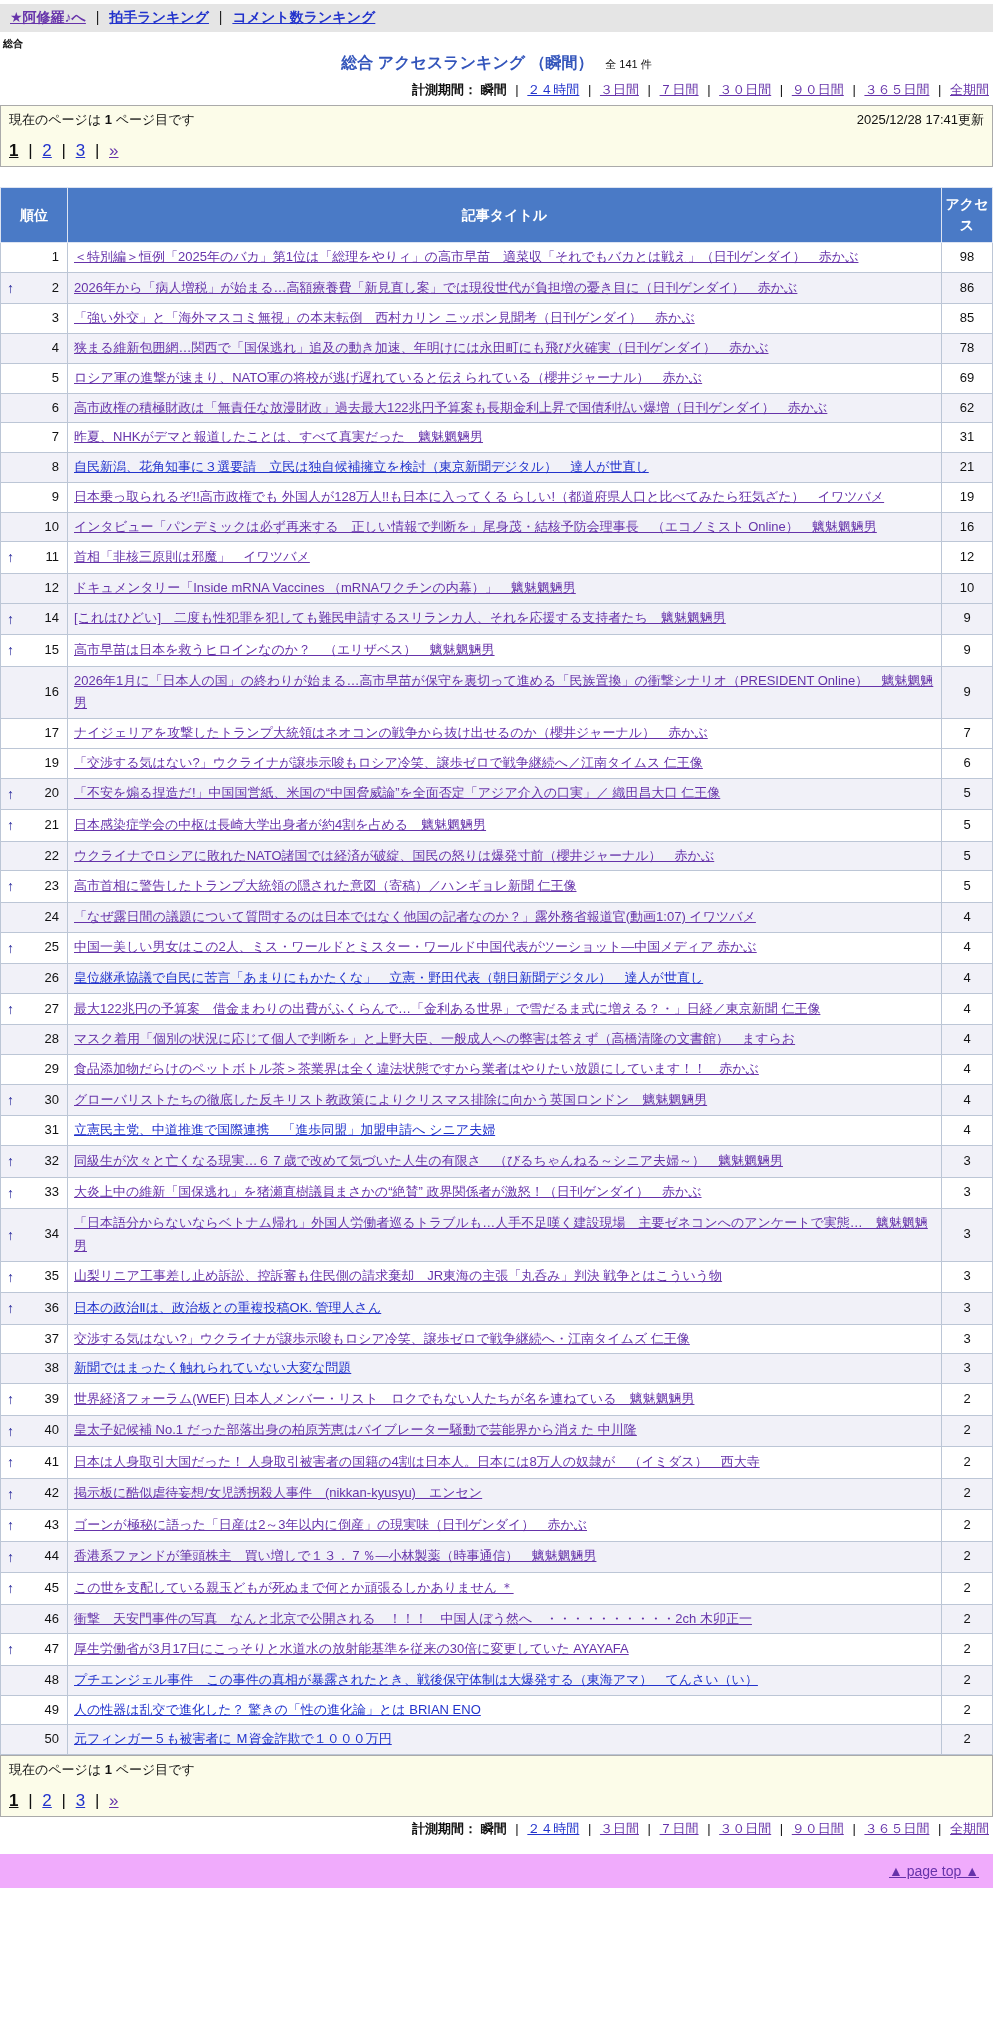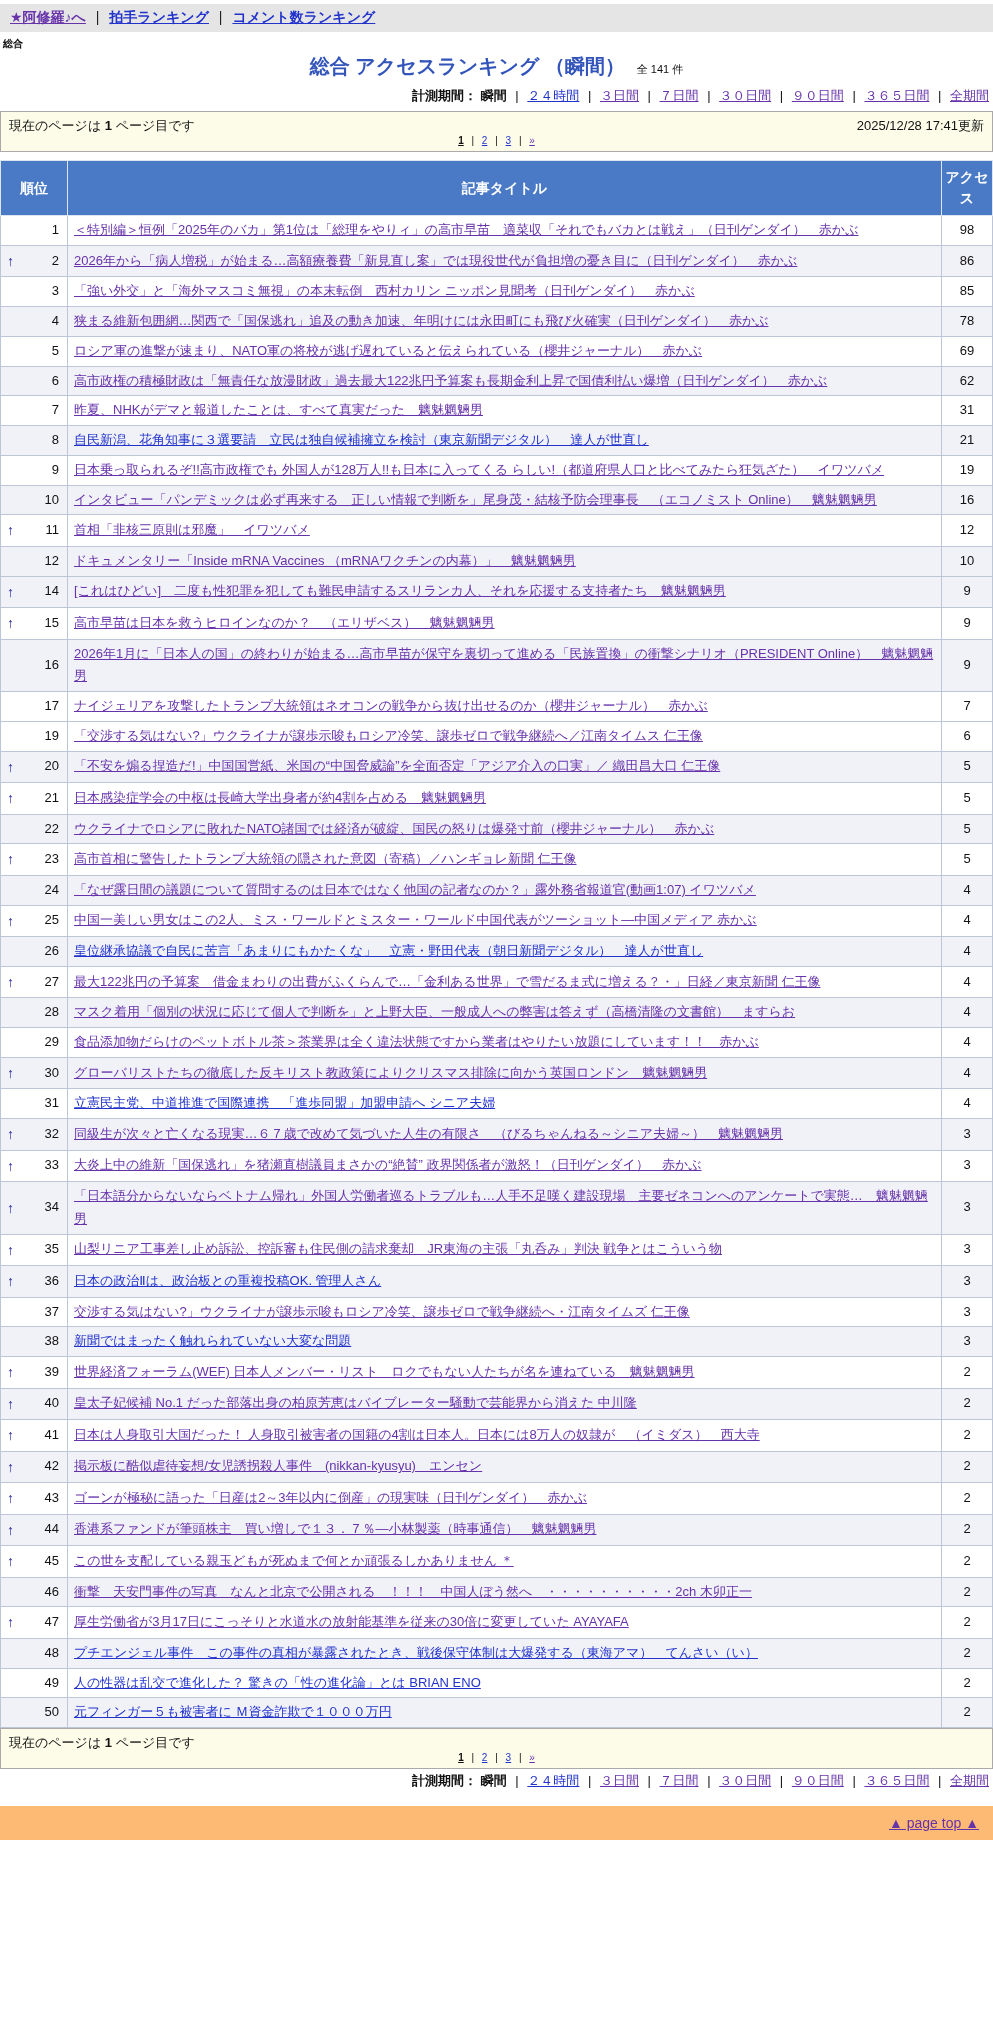--- a/index.html
+++ b/index.html
@@ -23,51 +23,51 @@
   }
   .topnav .sep { color:#222; font-weight:normal; margin:0 6px; }
 
   .category-label {
     font-size:10px;
     font-weight:bold;
     padding:5px 11px 0 3px;
   }
 
   .title-line { text-align:center; margin:2px 0 4px 0; }
-  .page-title { color:#3355bb; font-weight:bold; font-size:20px; }
+  .page-title { color:#3355bb; font-weight:bold; font-size:16px; }
   .total-count { font-size:11px; color:#111; margin-left:8px; }
 
   .period-line {
     text-align:right;
     font-size:13px;
     padding:3px 4px 6px 0;
     white-space:nowrap;
   }
   .period-label { font-weight:bold;margin-top:12px; }
   .period-current { font-weight:bold; }
   .period-line .sep { color:#111; margin:0 5px; }
 
   .info-box {
     background:#fcfce9;
     border:1px solid #aaaaaa;
     padding:5px 8px 5px 8px;
     font-size:13px;
   }
   .info-row { display:flex; justify-content:space-between; align-items:baseline; }
   .bold { font-weight:bold; }
-  .pager { margin-top:0; font-size:10px;text-align:center; }
+  .pager { margin-top:12px; font-size:17px; }
   .pager .sep { color:#111; margin:0 5px; }
   .pager .current { font-weight:bold; color:#111; text-decoration:underline; }
 
   table.ranking {
     width:100%;
     border-collapse:collapse;
     table-layout:fixed;
     font-size:13px;
-    margin-top:8px;
+    margin-top:20px;
   }
   table.ranking thead th {
     background:#4a7ac6;
     color:#ffffff;
     font-weight:bold;
     border:1px solid #dde4f2;
     padding:6px 2px;
     font-size:14px;
     line-height:1.5;
   }
@@ -88,21 +88,21 @@
     font-weight:bold;
     font-size:14px;
     width:15px;
     flex:0 0 15px;
     text-align:left;
   }
   .rank-num { flex:1; text-align:right; padding-right:2px; }
   td.access-cell { text-align:center; padding:3px 2px; }
 
   .pagetop-bar {
-    background:#fdba74;
+    background:#f0abfc;
     margin-top:10px;
     padding:9px 14px;
     text-align:right;
     font-size:14px;
   }
   .bottom-space { height:70px; }
 </style>
 </head>
 <body>
 

